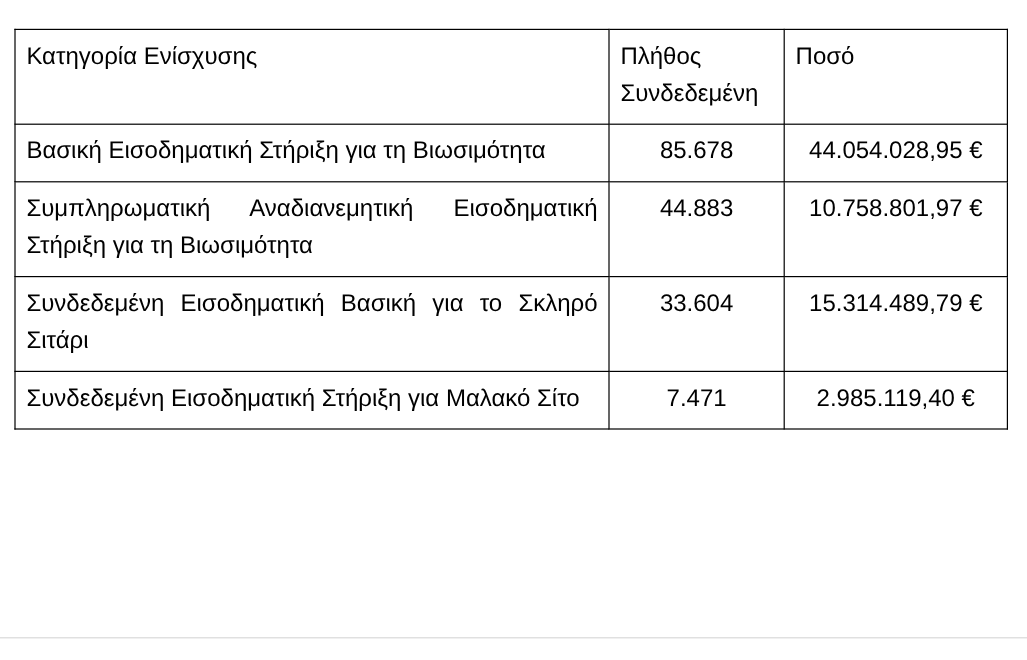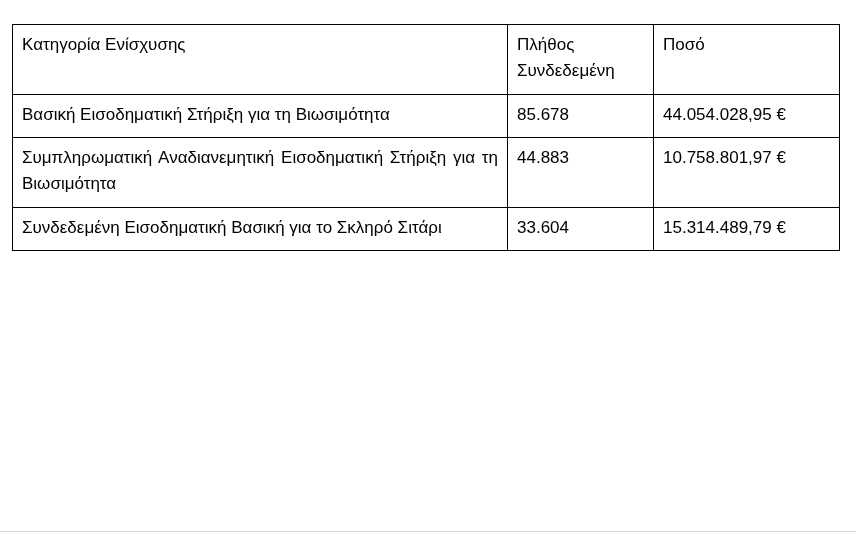--- a/index.html
+++ b/index.html
@@ -31,38 +31,38 @@
     width: 827px;
     table-layout: fixed;
     font-size: 15px;
   }
   table.aid-table td,
   table.aid-table th {
     border: 1px solid #000000;
     vertical-align: top;
     padding: 7px 9px 9px 9px;
     font-weight: normal;
-    font-size: 17px;
+    font-size: 20px;
     line-height: 1.55;
   }
   col.c-cat { width: 495px; }
   col.c-num { width: 146px; }
   col.c-amt { width: 186px; }
 
   td.cat {
     text-align: justify;
     text-align-last: left;
     margin-left: 28px;
     -moz-text-align-last: left;
   }
   td.cat.two-line {
     text-align: justify;
   }
   td.num, td.amt {
-    text-align: left;
+    text-align: center;
     white-space: nowrap;
   }
   th.hdr {
     text-align: left;
     vertical-align: top;
   }
   .hdr-inner {
     display: block;
   }
   .hdr-line2 {
@@ -112,18 +112,23 @@
         <tr>
           <td class="cat two-line">Συμπληρωματική Αναδιανεμητική Εισοδηματική Στήριξη για τη Βιωσιμότητα</td>
           <td class="num">44.883</td>
           <td class="amt">10.758.801,97 €</td>
         </tr>
         <tr>
           <td class="cat two-line">Συνδεδεμένη Εισοδηματική Βασική για το Σκληρό Σιτάρι</td>
           <td class="num">33.604</td>
           <td class="amt">15.314.489,79 €</td>
         </tr>
+        <tr>
+          <td class="cat two-line">Συνδεδεμένη Εισοδηματική Στήριξη για Μαλακό Σίτο</td>
+          <td class="num">7.471</td>
+          <td class="amt">2.985.119,40 €</td>
+        </tr>
       </tbody>
     </table>
   </div>
 
   <div class="bottom-rule"></div>
 </div>
 
 </body></html>

